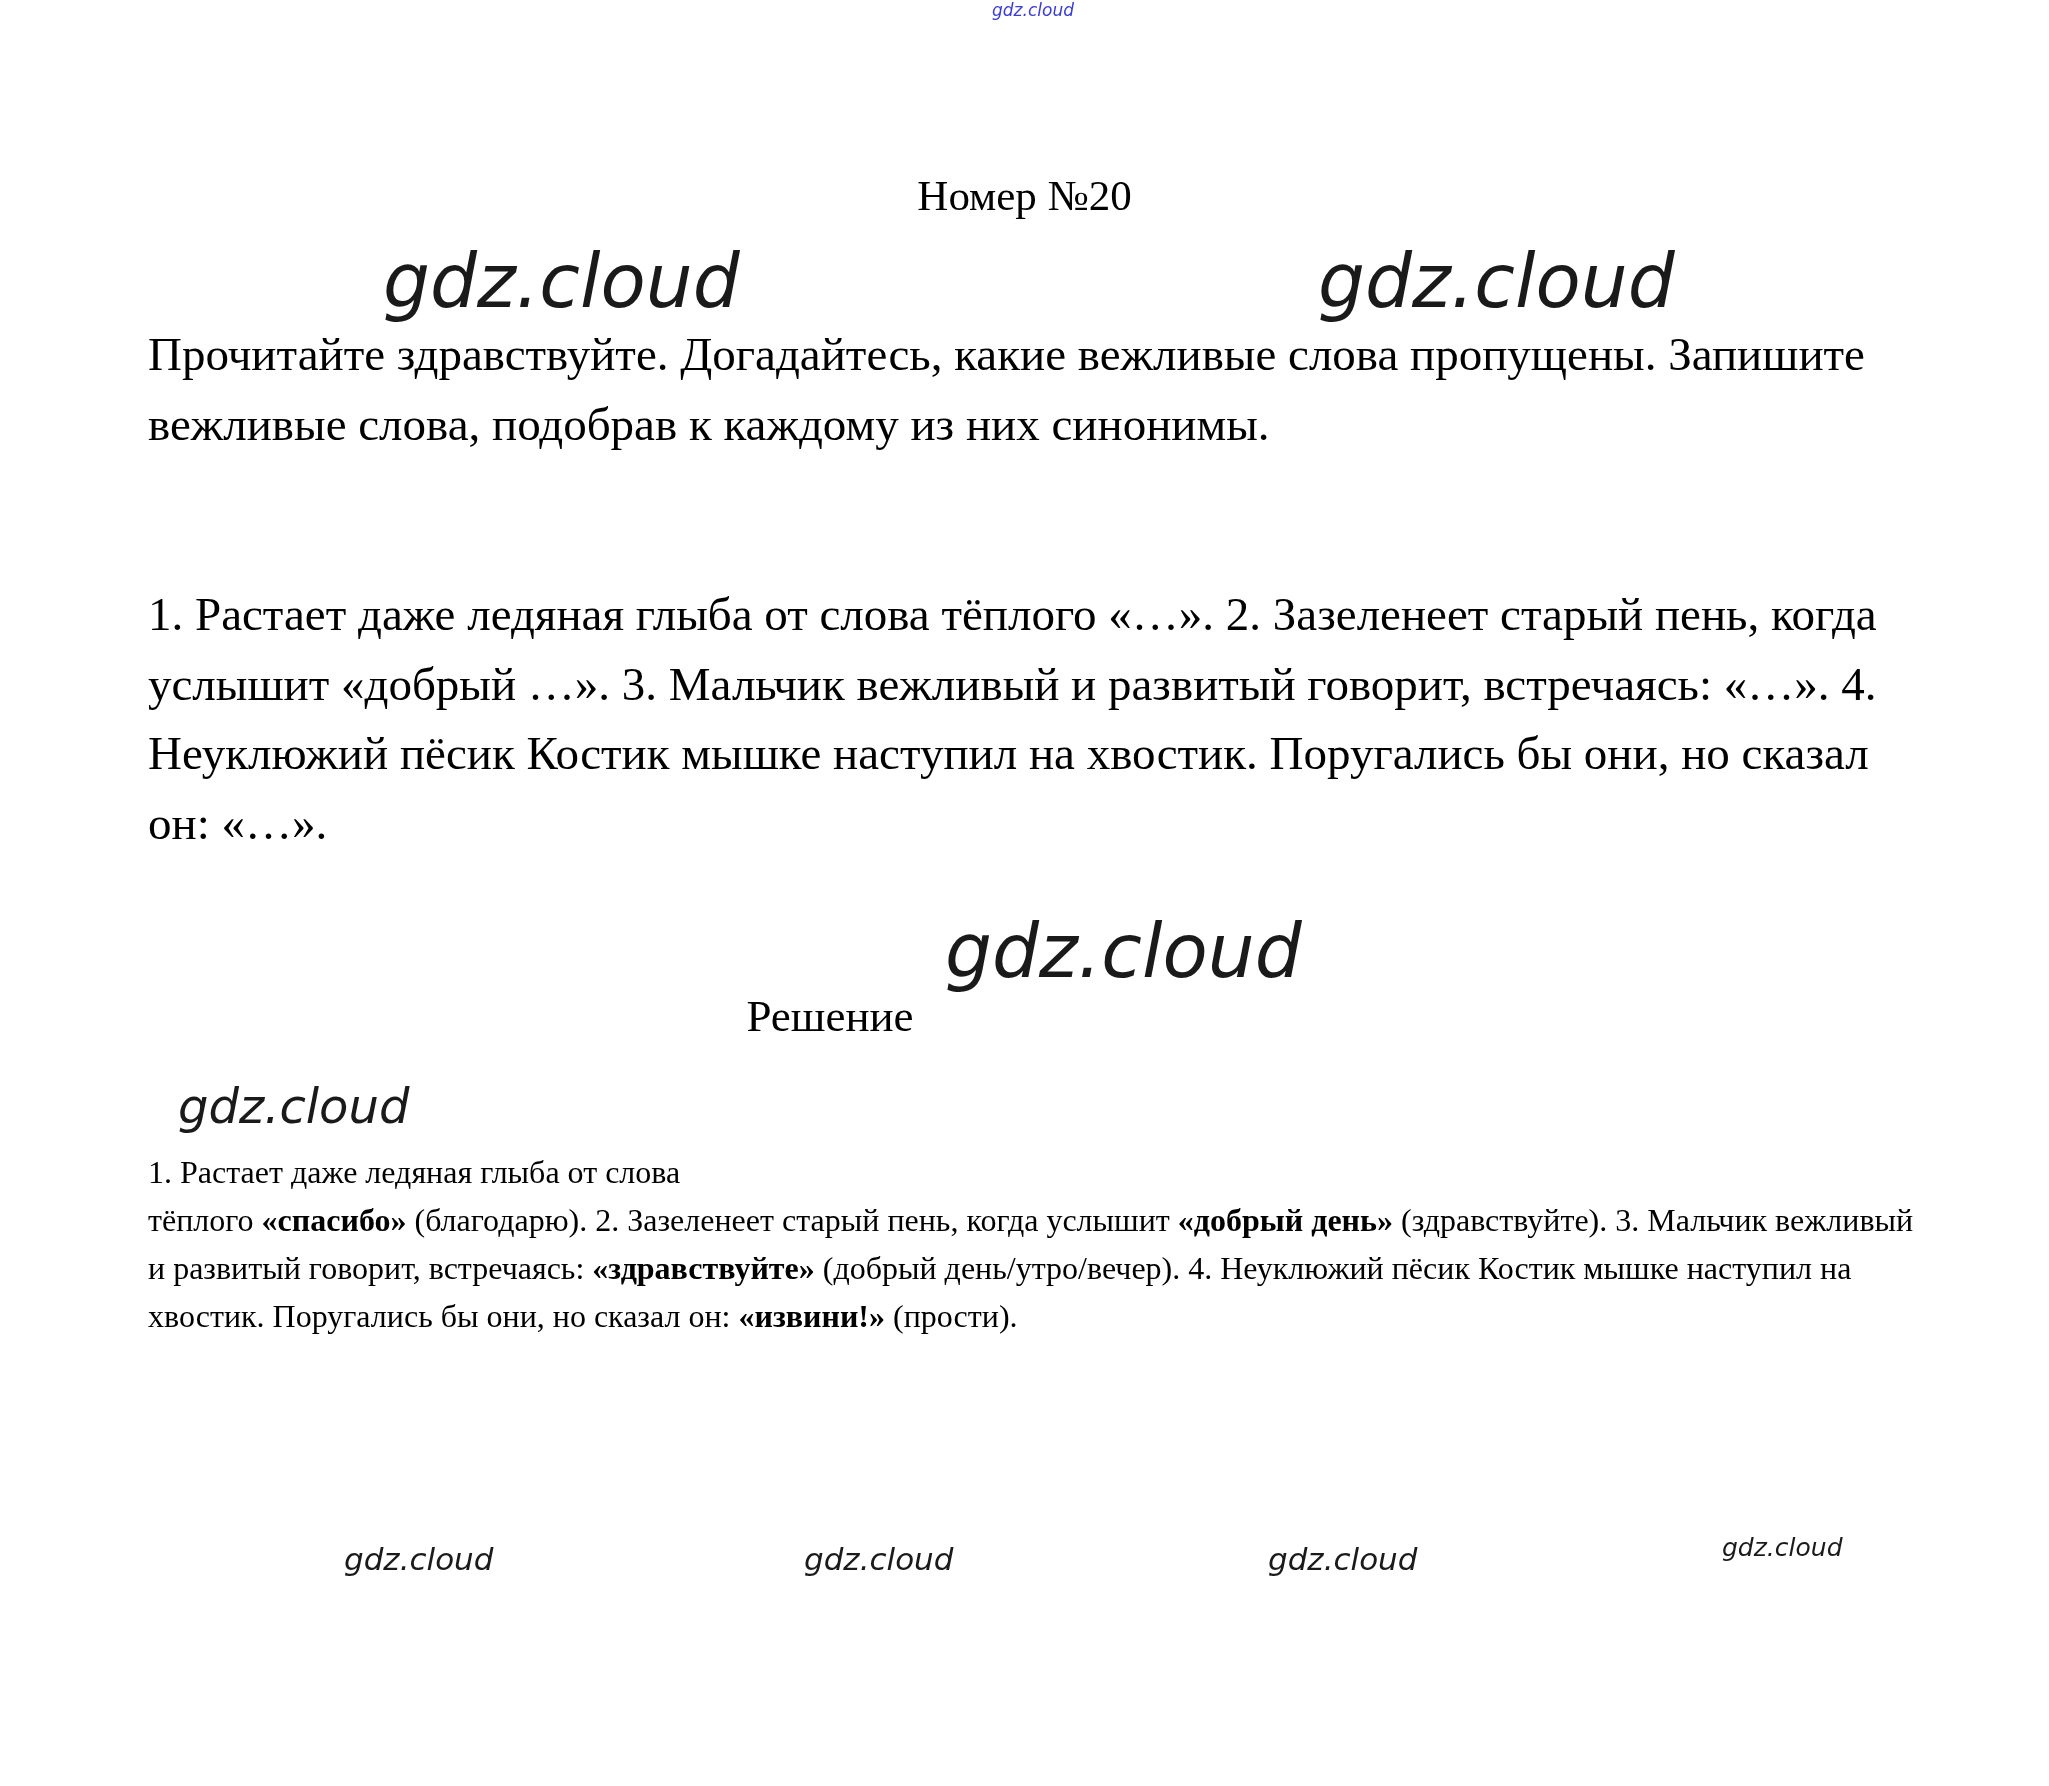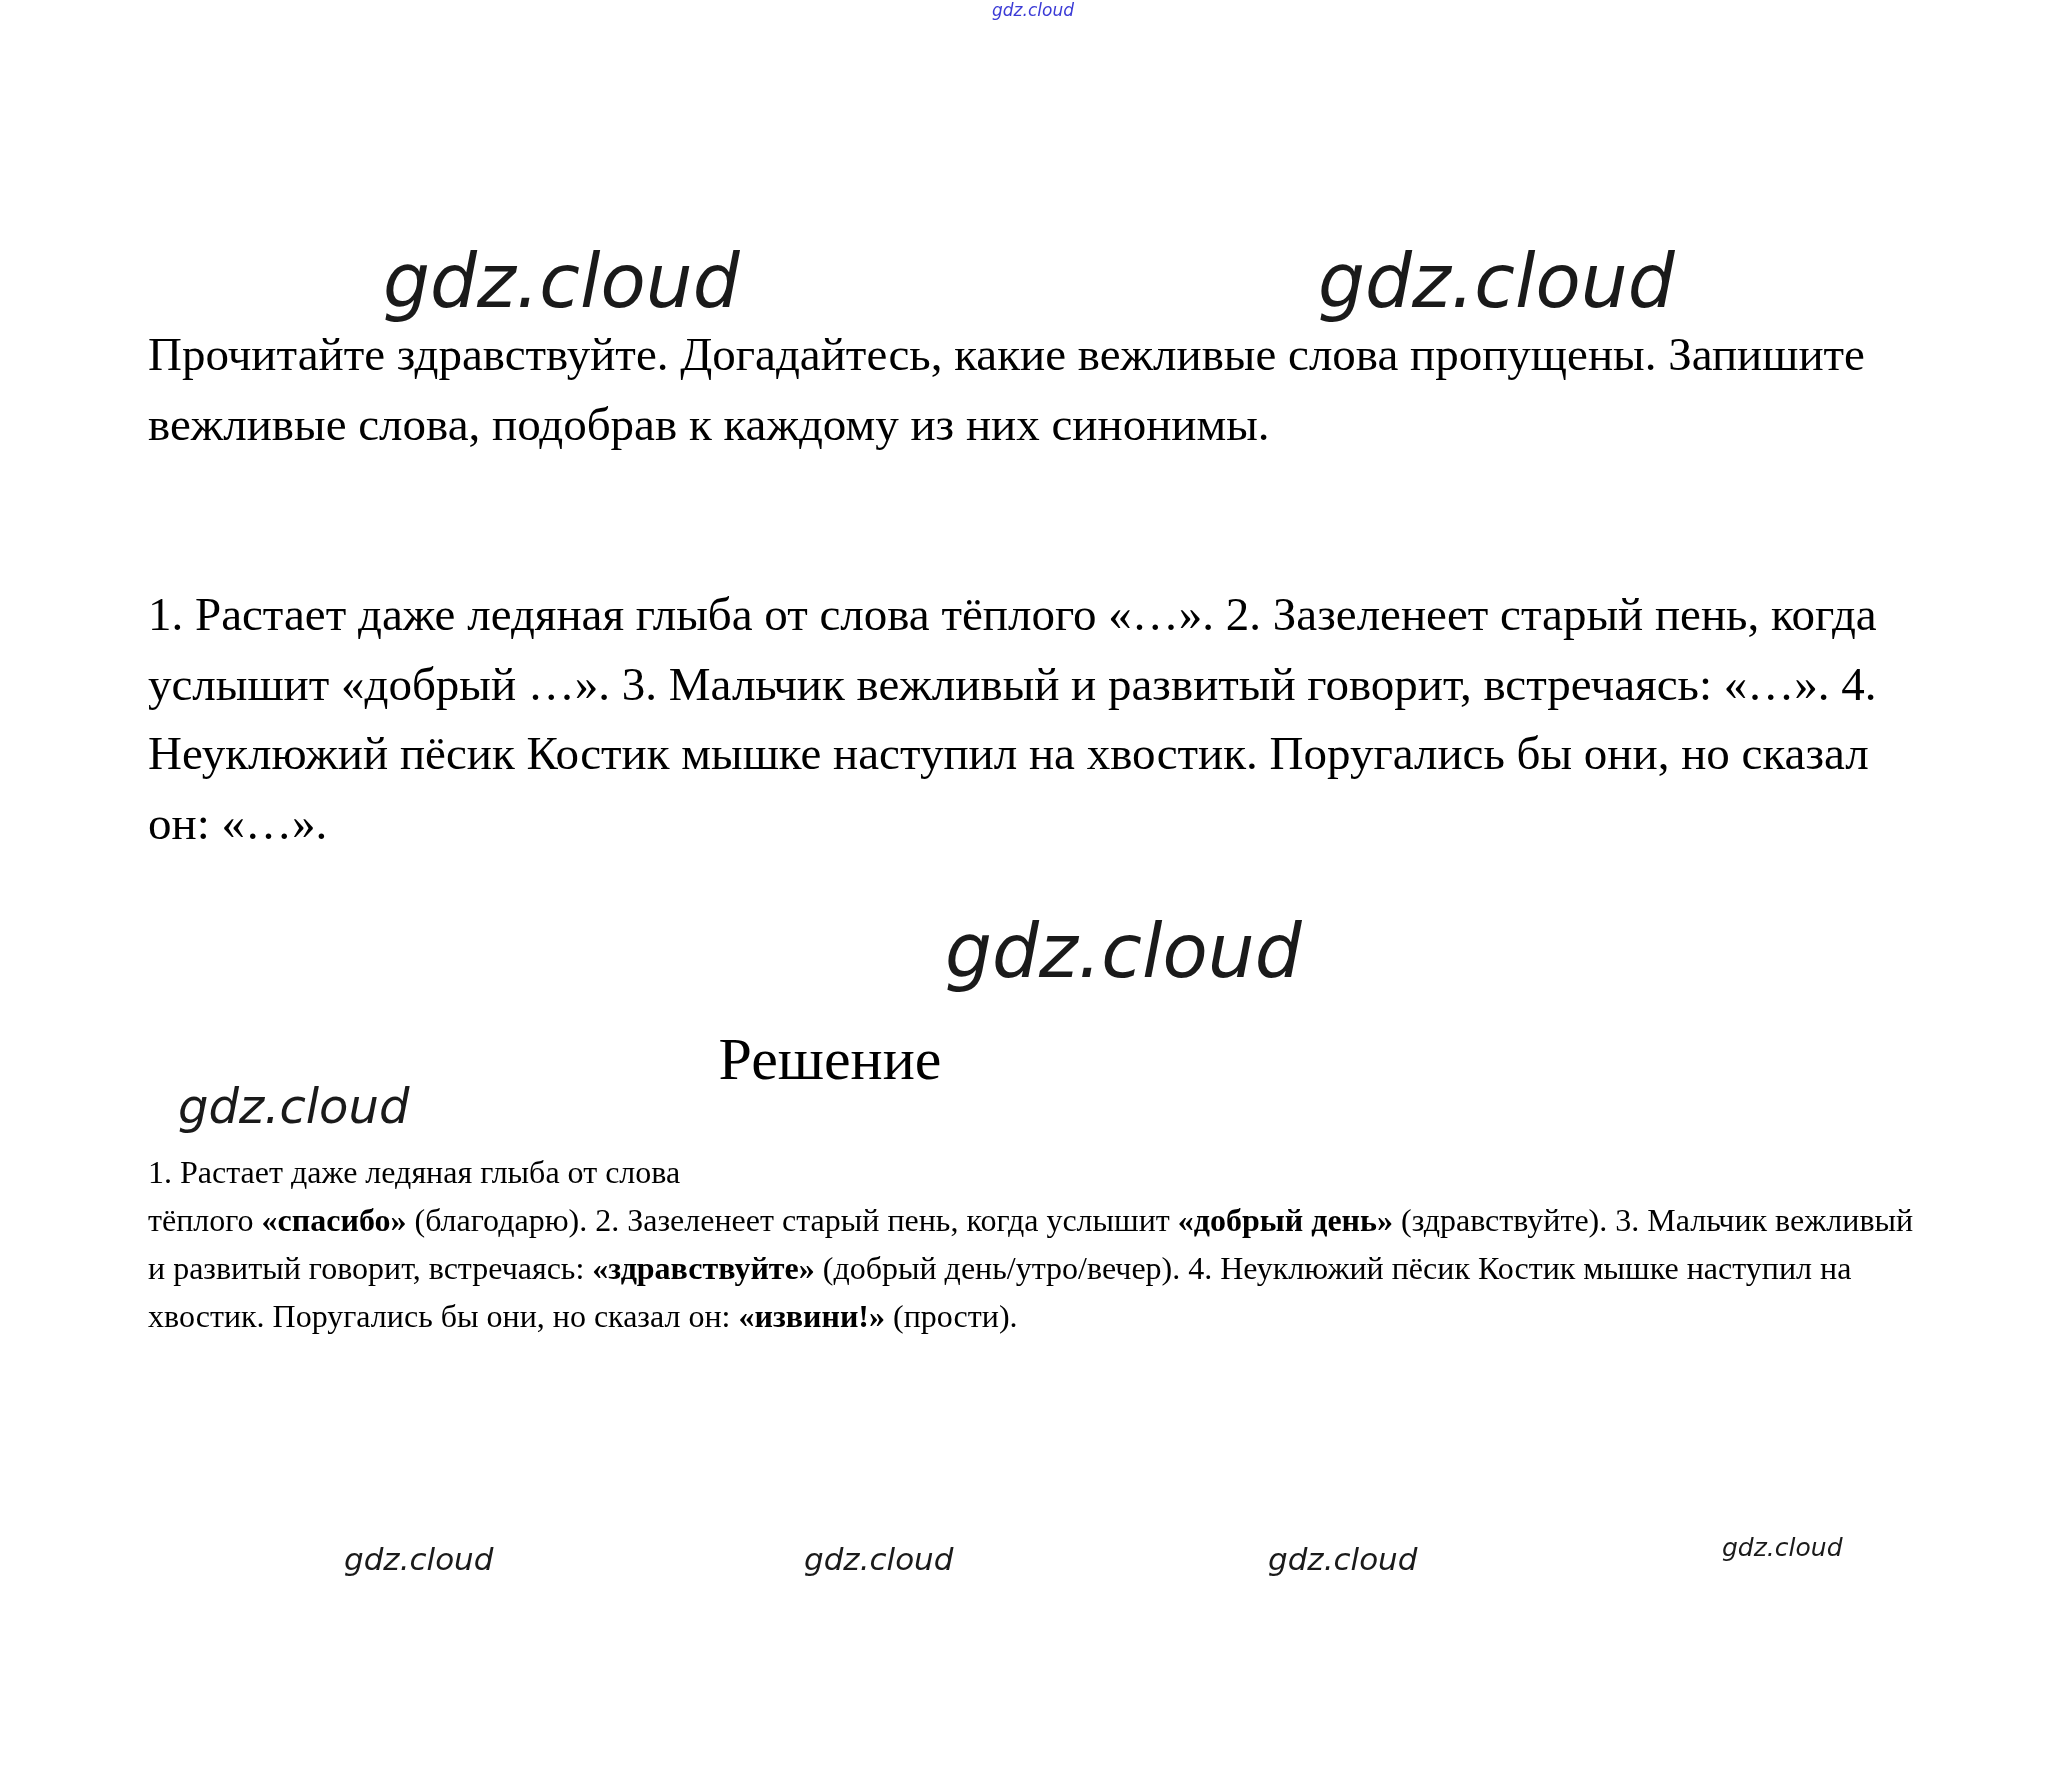--- a/index.html
+++ b/index.html
@@ -84,22 +84,21 @@
 
   .block-intro { top: 320px; }
   .block-items { top: 580px; }
 
   .solution-title {
     position: absolute;
     left: 0;
     top: 990px;
     width: 1660px;
     text-align: center;
-    font-size: 60px;
-    margin-top: 35px;
+    font-size: 45px;
   }
 
   .block-answer {
     position: absolute;
     left: 148px;
     top: 1148px;
     width: 1790px;
     font-size: 32px;
     line-height: 1.5;
   }
@@ -110,20 +109,21 @@
 
   b { font-weight: bold; }
 </style>
 </head>
 <body>
 
 <div class="page">
 
   <div class="wm wm-top">gdz.cloud</div>
 
+  <div class="doc-title">Номер №20</div>
 
   <div class="wm wm-1">gdz.cloud</div>
   <div class="wm wm-2">gdz.cloud</div>
 
   <div class="block block-intro">Прочитайте здравствуйте. Догадайтесь, какие вежливые слова пропущены. Запишите вежливые слова, подобрав к каждому из них синонимы.</div>
 
   <div class="block block-items">1. Растает даже ледяная глыба от слова тёплого «…». 2. Зазеленеет старый пень, когда услышит «добрый …». 3. Мальчик вежливый и развитый говорит, встречаясь: «…». 4. Неуклюжий пёсик Костик мышке наступил на хвостик. Поругались бы они, но сказал он: «…».</div>
 
   <div class="wm wm-3">gdz.cloud</div>
 

